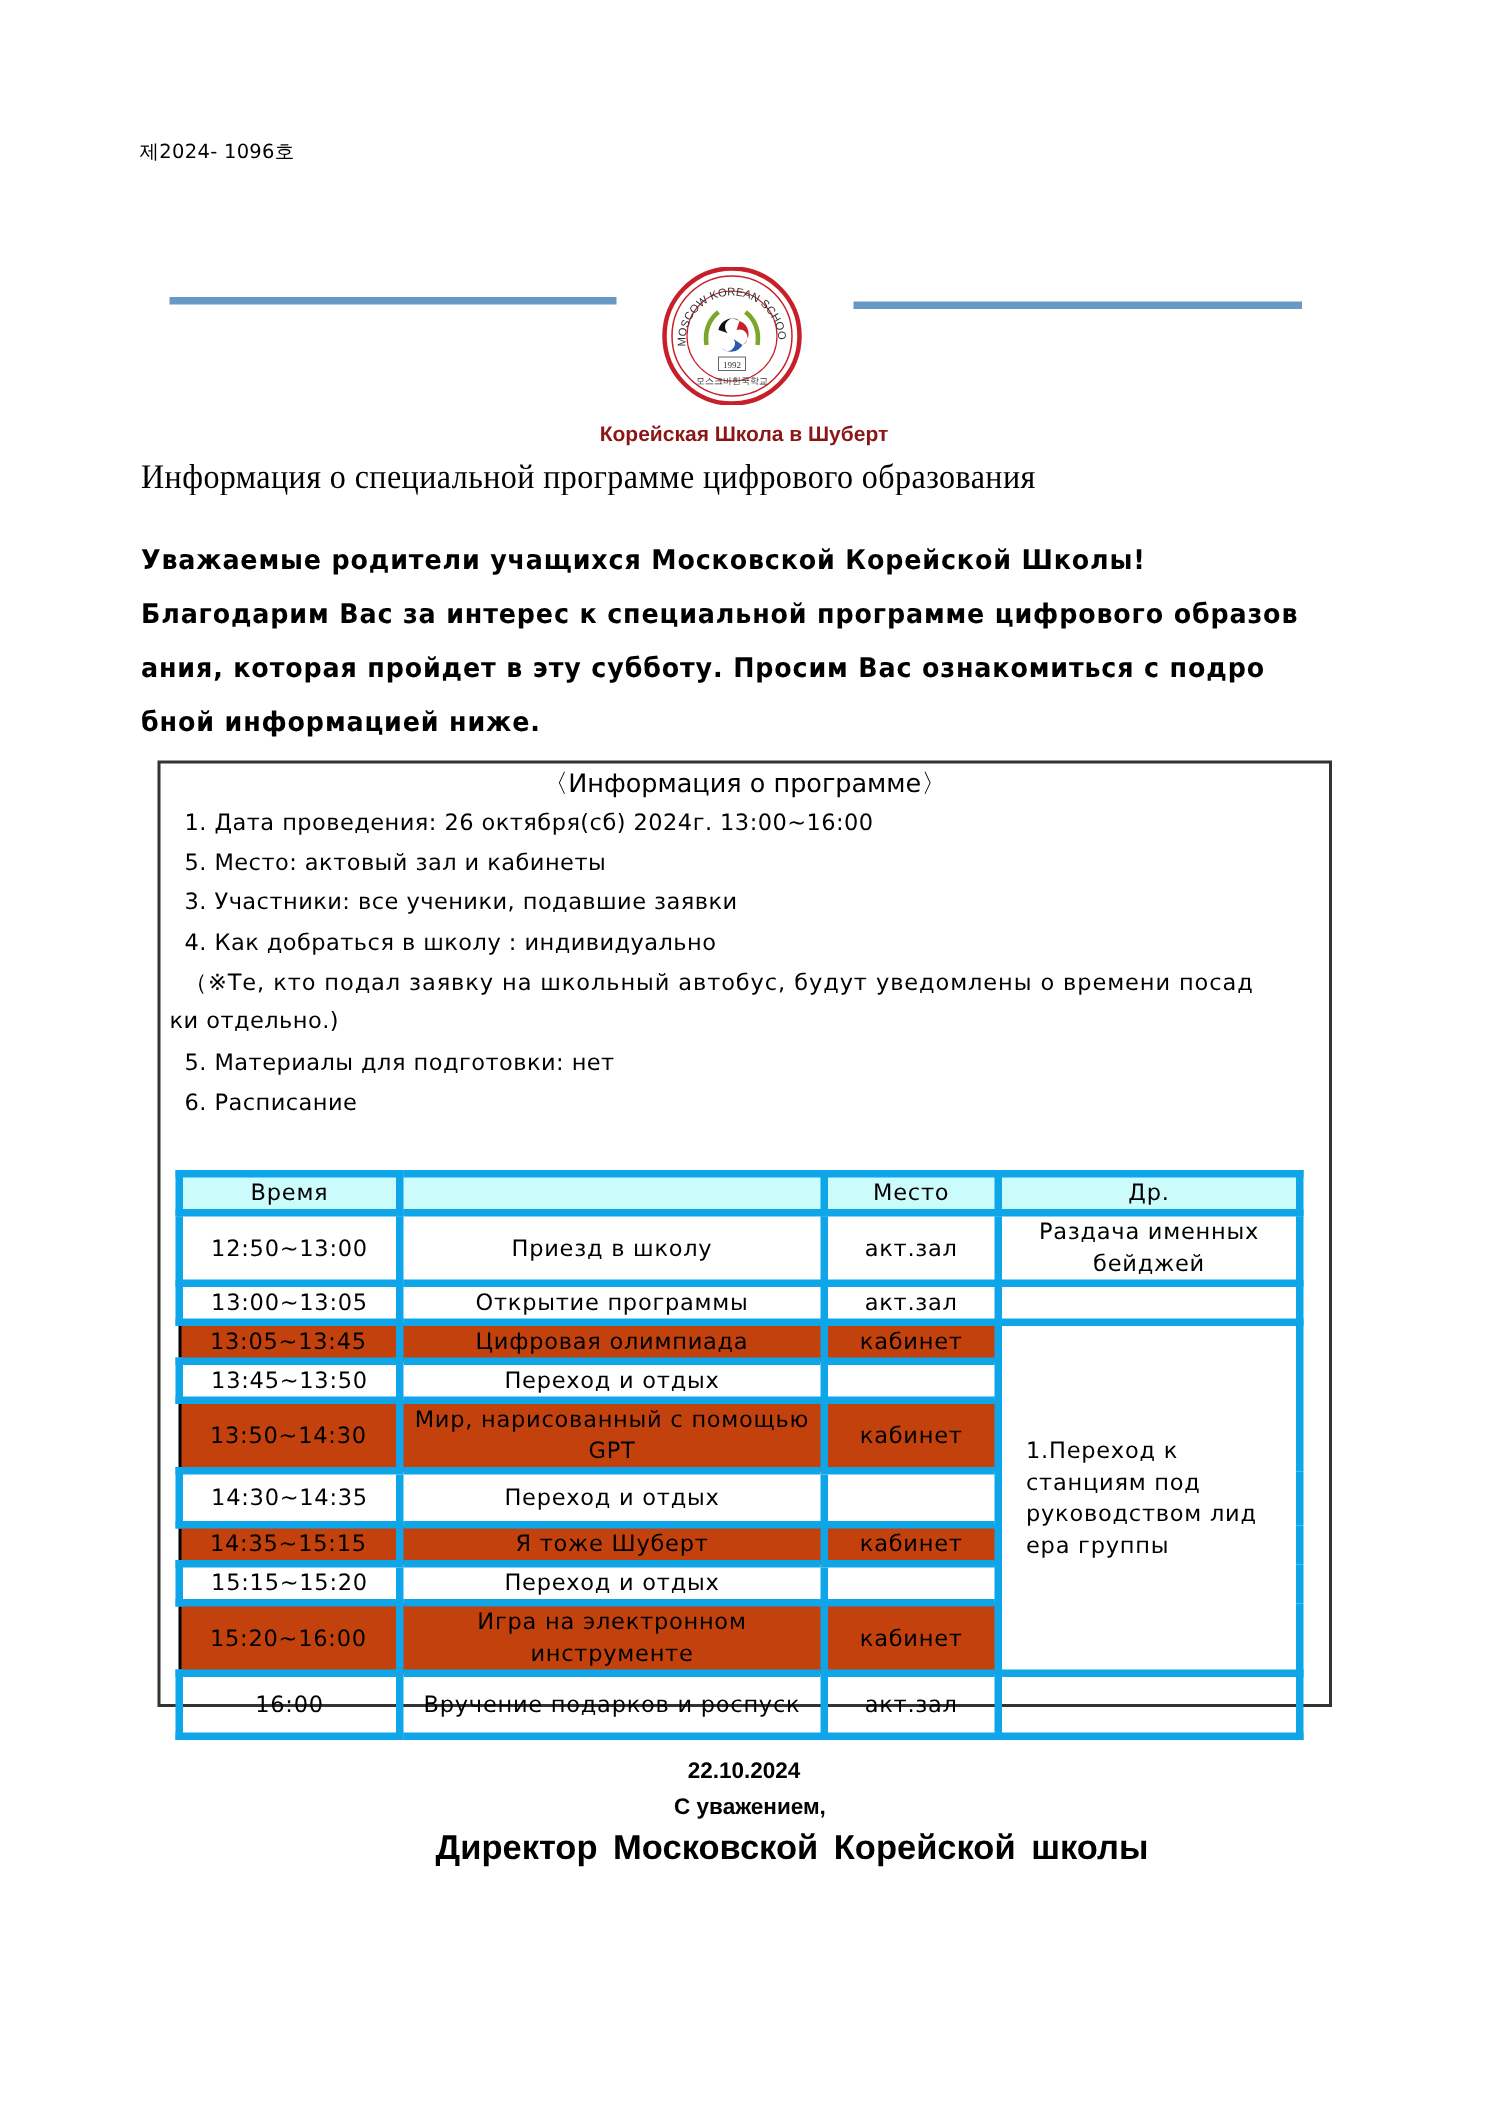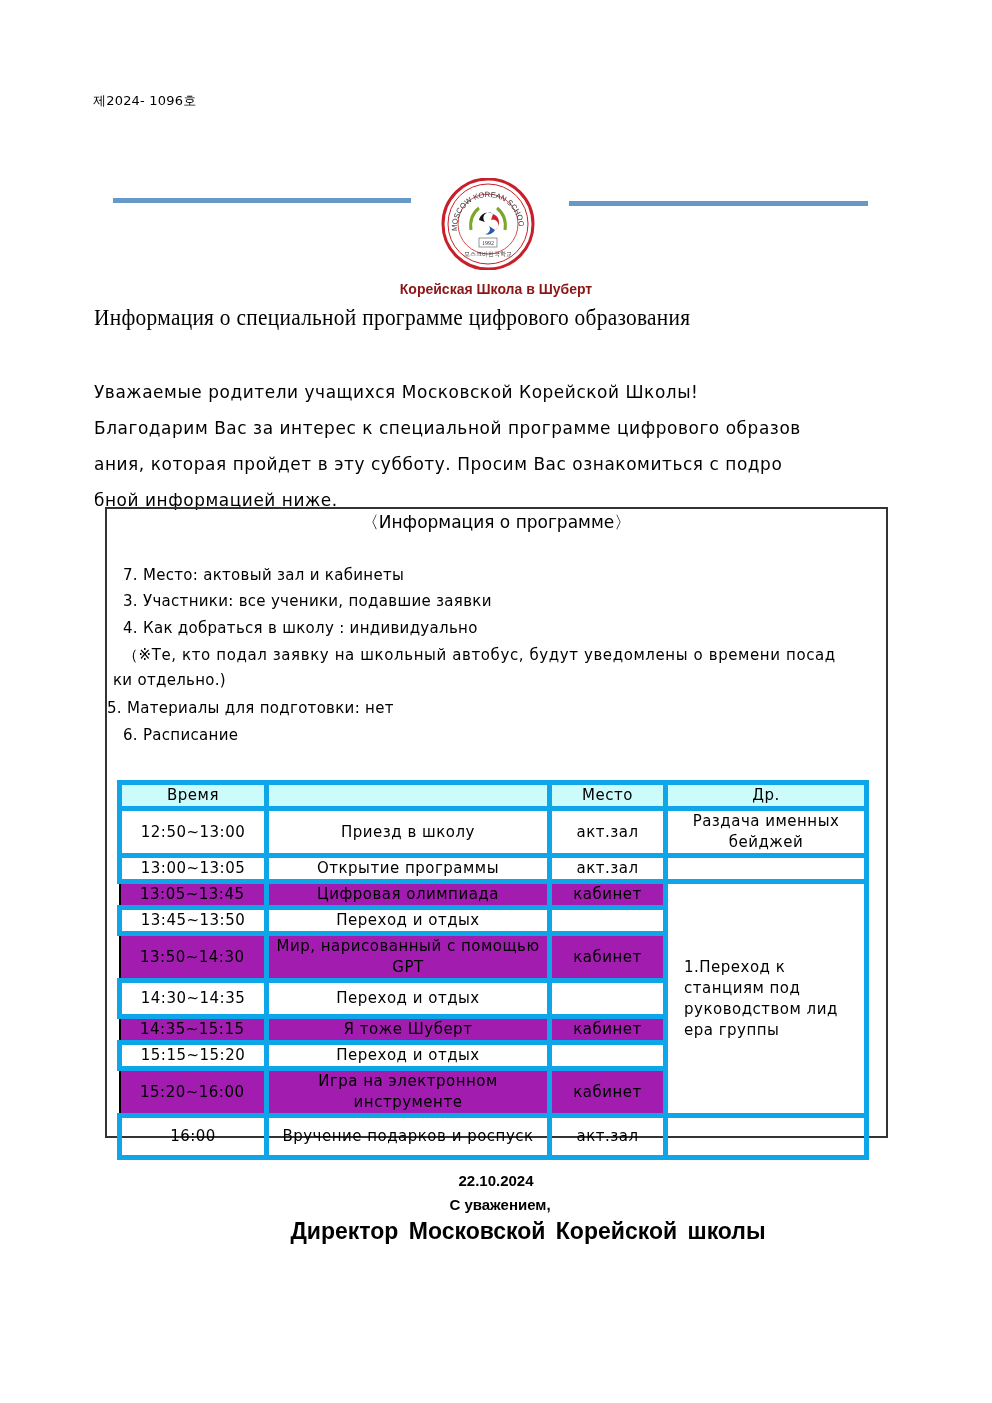--- a/index.html
+++ b/index.html
@@ -4,30 +4,30 @@
 <style>
   html, body { margin: 0; padding: 0; background: #ffffff; }
   body { width: 992px; height: 1403px; position: relative; overflow: hidden; font-family: "DejaVu Sans", sans-serif; color: #000; }
   .doc-number { position: absolute; left: 93px; top: 92px; font-size: 13px; letter-spacing: 0.2px; }
   .rule { position: absolute; height: 5px; background: #6699c6; top: 198px; }
   .rule.left { left: 113px; width: 298px; }
   .rule.right { left: 569px; width: 299px; top: 201px; }
   .logo { position: absolute; left: 439px; top: 178px; width: 98px; height: 92px; }
   .school-name { position: absolute; left: 0; width: 992px; top: 281px; text-align: center; font-family: "Liberation Sans", sans-serif; font-size: 14px; font-weight: bold; color: #8b1616; }
   .main-title { position: absolute; left: 94px; top: 305px; font-family: "Liberation Serif", serif; font-size: 23px; letter-spacing: 0.3px; transform: scaleX(0.93); transform-origin: left top; white-space: nowrap; }
-  .intro { position: absolute; left: 94px; top: 374px; width: 820px; font-size: 18px; line-height: 36px; letter-spacing: 0.6px; font-weight: 400; }
+  .intro { position: absolute; left: 94px; top: 356px; width: 820px; font-size: 18px; line-height: 36px; letter-spacing: 0.6px; font-weight: 700; }
   .intro p { margin: 0; white-space: nowrap; transform: scaleX(0.94); transform-origin: left top; }
   .info-box { position: absolute; left: 105px; top: 507px; width: 779px; height: 627px; border: 2px solid #333; }
   .info-title { position: absolute; left: 0; width: 100%; top: 2px; text-align: center; font-size: 17px; }
   .info-line { position: absolute; font-size: 15px; white-space: nowrap; letter-spacing: 0.3px; }
   table.schedule { position: absolute; left: 10px; top: 271px; width: 752px; border-collapse: collapse; font-size: 15px; }
   table.schedule td { border: 5px solid #0ea5e9; text-align: center; padding: 0 4px; line-height: 21px; letter-spacing: 0.5px; }
   table.schedule { border: 2px solid #000; }
   .hdr td { background: #ccfbfc; height: 21px; font-weight: 500; letter-spacing: 4px; }
-  .hl td.h { background: #a21caf; border-top: 2px solid #7f1d1d; border-bottom: 2px solid #000; }
+  .hl td.h { background: #c2410c; border-top: 2px solid #7f1d1d; border-bottom: 2px solid #000; }
   .hl td.h:first-child { border-left: 2px solid #000; }
   .hl td.h.last-h { border-right: 2px solid #000; }
   td.note { text-align: left !important; vertical-align: middle; line-height: 22px; font-size: 15px; padding: 0 16px !important; }
   .c1 { width: 134px; }
   .c2 { width: 270px; }
   .c3 { width: 103px; }
   .sign-date { position: absolute; left: 0; width: 992px; top: 1172px; text-align: center; font-family: "Liberation Sans", sans-serif; font-weight: bold; font-size: 15px; }
   .sign-regards { position: absolute; left: 0; width: 992px; top: 1196px; text-align: center; font-family: "Liberation Sans", sans-serif; font-weight: bold; font-size: 15px; padding-left: 4px; }
   .sign-title { position: absolute; left: 0; width: 1056px; top: 1218px; text-align: center; font-family: "Liberation Sans", sans-serif; font-weight: bold; font-size: 23px; word-spacing: 4px; }
 </style>
@@ -61,26 +61,27 @@
 
 <div class="intro">
   <p>Уважаемые родители учащихся Московской Корейской Школы!</p>
   <p>Благодарим Вас за интерес к специальной программе цифрового образов</p>
   <p>ания, которая пройдет в эту субботу. Просим Вас ознакомиться с подро</p>
   <p>бной информацией ниже.</p>
 </div>
 
 <div class="info-box">
   <div class="info-title">〈Информация о программе〉</div>
-  <div class="info-line" style="left:16px; top:57px;">7. Место: актовый зал и кабинеты</div>
+  <div class="info-line" style="left:16px; top:30px;">1. Дата проведения: 26 октября(сб) 2024г. 13:00~16:00</div>
+  <div class="info-line" style="left:16px; top:57px;">5. Место: актовый зал и кабинеты</div>
   <div class="info-line" style="left:16px; top:83px;">3. Участники: все ученики, подавшие заявки</div>
   <div class="info-line" style="left:16px; top:110px;">4. Как добраться в школу : индивидуально</div>
   <div class="info-line" style="left:16px; top:137px; letter-spacing:0.6px;">（※Те, кто подал заявку на школьный автобус, будут уведомлены о времени посад</div>
   <div class="info-line" style="left:6px; top:162px;">ки отдельно.)</div>
-  <div class="info-line" style="left:0; top:190px;">5. Материалы для подготовки: нет</div>
+  <div class="info-line" style="left:16px; top:190px;">5. Материалы для подготовки: нет</div>
   <div class="info-line" style="left:16px; top:217px;">6. Расписание</div>
 
   <table class="schedule">
     <tbody>
         <tr class="hdr">
       <td class="c1">Время</td>
       <td class="c2"></td>
       <td class="c3">Место</td>
       <td>Др.</td>
     </tr>

